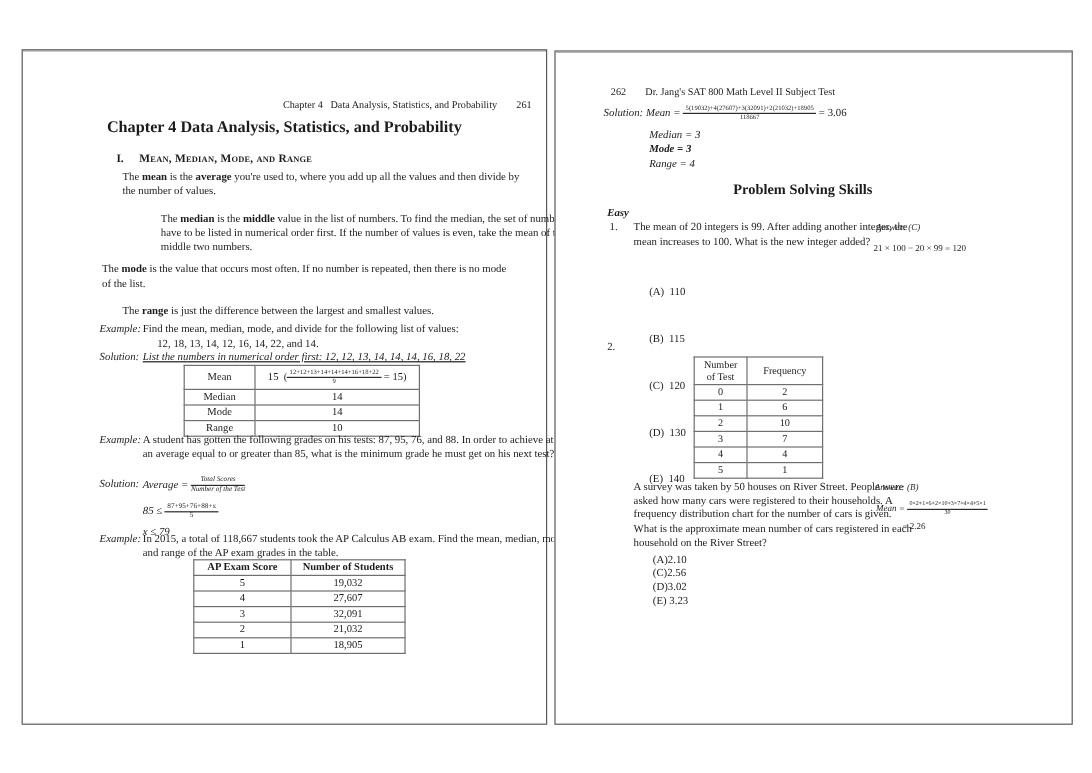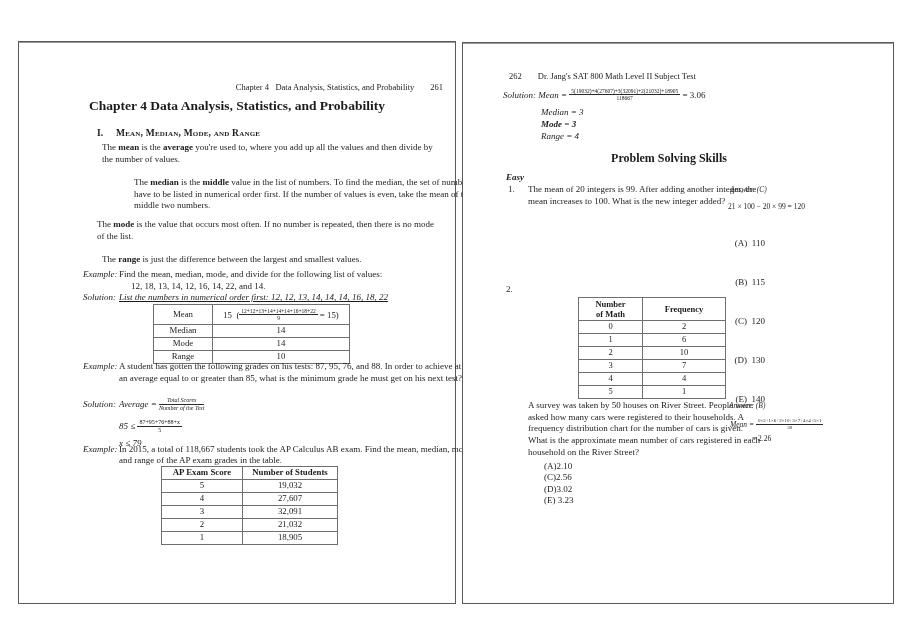--- a/index.html
+++ b/index.html
@@ -8,21 +8,21 @@
     font-family:"Liberation Serif","DejaVu Serif",serif;color:#1c1c1c;
     -webkit-font-smoothing:antialiased;
   }
   .page{
     position:absolute;background:#fff;border:1px solid #5a5a5a;
     box-shadow:inset 0 1px 0 #9a9a9a;
   }
   .page-left{left:18px;top:41px;width:436px;height:561px;}
   .page-right{left:462px;top:42px;width:430px;height:560px;}
   .blk{position:absolute;font-size:9px;line-height:11.5px;}
-  .pre{white-space:pre;text-align:right;}
+  .pre{white-space:pre;}
   .b{font-weight:bold;}
   .i{font-style:italic;}
   .u{text-decoration:underline;text-decoration-thickness:0.5px;text-underline-offset:1px;}
   .run-hdr{font-size:8.5px;color:#222;}
   .doc-title{left:0;width:100%;text-align:center;font-weight:bold;font-size:13.5px;line-height:16px;}
   .section-hd{font-weight:bold;font-size:9.5px;}
   .section-hd .sc{font-variant:small-caps;letter-spacing:0.2px;margin-left:13px;}
   .para{width:341px;text-align:left;}
   .hang{padding-left:36px;}
   .hang .lbl{display:inline-block;width:36px;margin-left:-36px;font-style:italic;}
@@ -38,21 +38,21 @@
   .t1 .c-lbl{width:54px;}
   .t1 .c-val{width:132px;}
   .t1 .mean-row td{height:19px;}
   .ap td,.ap th{height:12px;}
   .ap th{font-weight:bold;}
   .ap .c1{width:76px;}
   .ap .c2{width:90px;}
   .cars td,.cars th{height:12px;font-size:8.5px;}
   .cars .c1{width:39px;}
   .cars .c2{width:58px;}
-  .cars th{font-weight:bold;line-height:10px;padding:1px 12px;}
+  .cars th{font-weight:normal;line-height:10px;padding:1px 2px;}
   .q-row{display:flex;}
   .q-num{width:20px;flex:none;}
   .q-text{width:237px;}
   .choices{margin-top:4px;padding-left:13px;line-height:13px;}
   .ans{font-style:italic;font-size:7.5px;color:#2a2a2a;}
   .work{font-size:7.5px;}
   .mathline{font-style:italic;}
   .ps-heading{text-align:center;font-weight:bold;font-size:12px;}
   .easy{font-weight:bold;font-style:italic;font-size:9px;}
 </style>
@@ -72,21 +72,21 @@
   </div>
 
   <div class="blk para" style="top:100px;left:83px;">
     <span>The </span><span class="b">mean</span><span> is the </span><span class="b">average</span><span> you're used to, where you add up all the values and then divide by the number of values.</span>
   </div>
 
   <div class="blk para" style="top:135px;left:83px;margin-left:32px;">
     <span>The </span><span class="b">median</span><span> is the </span><span class="b">middle</span><span> value in the list of numbers. To find the median, the set of numbers have to be listed in numerical order first. If the number of values is even, take the mean of the middle two numbers.</span>
   </div>
 
-  <div class="blk para" style="top:177px;left:78px;">
+  <div class="blk para" style="top:177px;left:66px;">
     <span>The </span><span class="b">mode</span><span> is the value that occurs most often. If no number is repeated, then there is no mode of the list.</span>
   </div>
 
   <div class="blk para" style="top:212px;left:83px;">
     <span>The </span><span class="b">range</span><span> is just the difference between the largest and smallest values.</span>
   </div>
 
   <div class="blk hang" style="top:227px;left:64px;width:364px;">
     <div><span class="lbl">Example:</span><span>Find the mean, median, mode, and divide for the following list of values:</span></div>
     <div style="padding-left:12px;">12, 18, 13, 14, 12, 16, 14, 22, and 14.</div>
@@ -212,21 +212,21 @@
 
   <div class="blk ans" style="top:141px;left:267px;">Answer: (C)</div>
   <div class="blk work" style="top:158px;left:265px;">21 × 100 − 20 × 99 = 120</div>
 
   <div class="blk" style="top:241px;left:43px;">2.</div>
 
   <div class="blk" style="top:254px;left:115px;">
     <table class="cars">
       <tbody>
           <tr>
-        <th class="c1"><span>Number</span><br><span>of Math</span></th>
+        <th class="c1"><span>Number</span><br><span>of Test</span></th>
         <th class="c2">Frequency</th>
       </tr>
       <tr>
             <td>0</td>
             <td>2</td>
           </tr>
       <tr>
             <td>1</td>
             <td>6</td>
           </tr>

